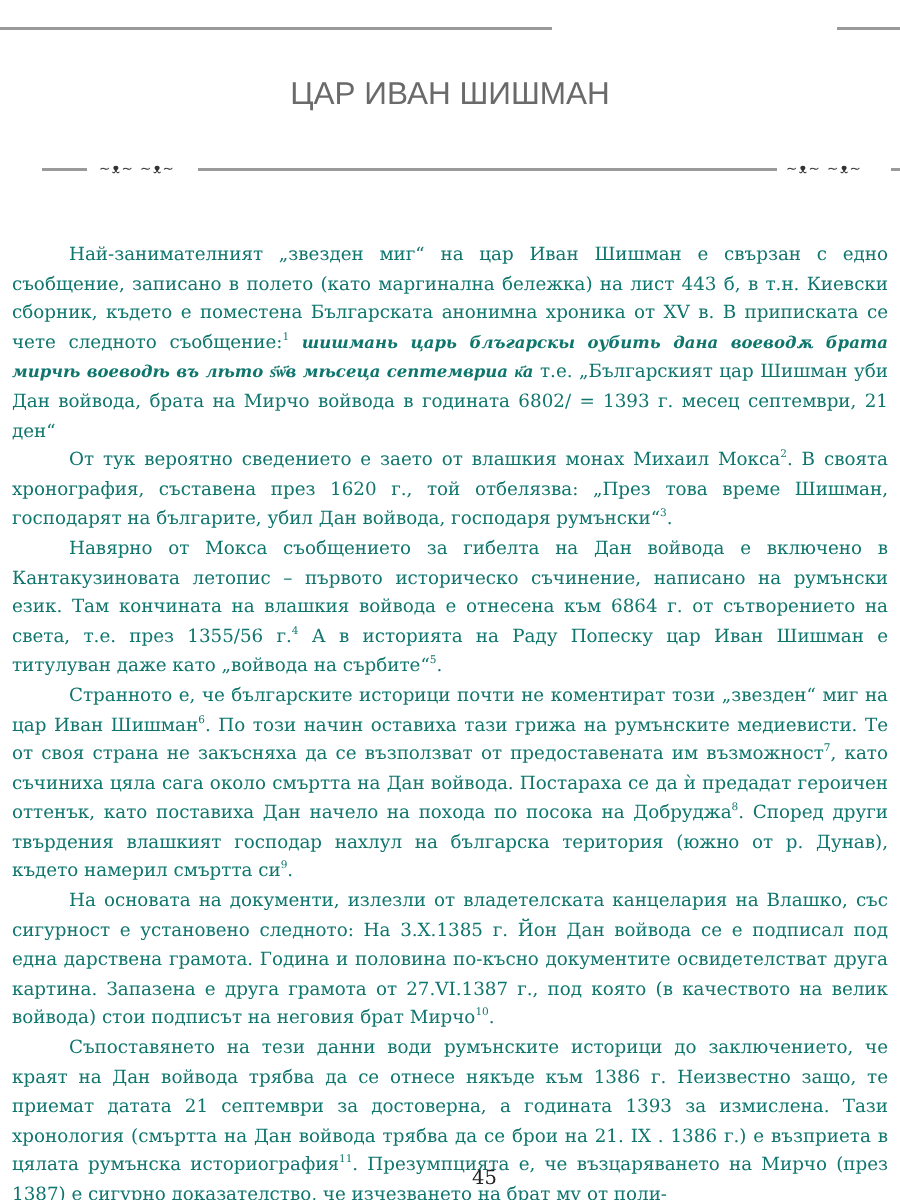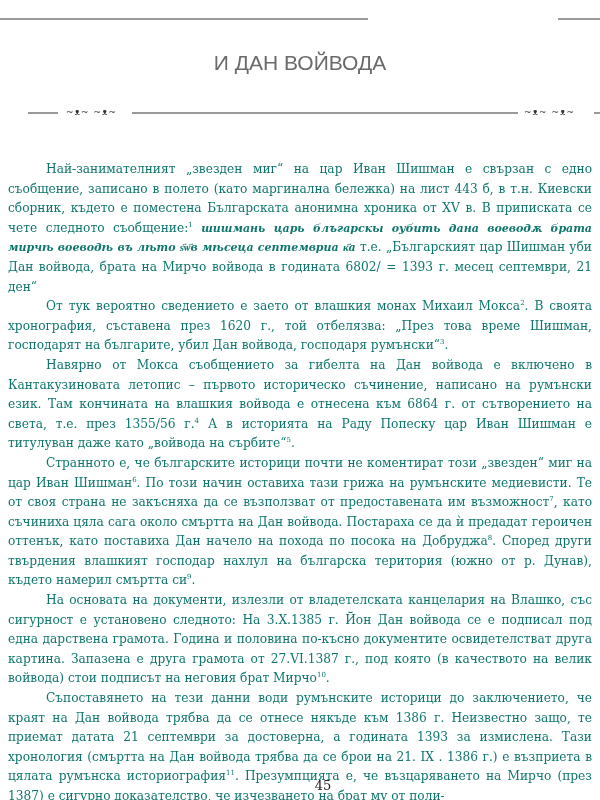--- a/index.html
+++ b/index.html
@@ -27,21 +27,21 @@
 </style>
 </head>
 <body>
 
 <div class="header">
   <div class="rule-left"></div>
   <div class="rule-right"></div>
 </div>
 
 <div class="title">
-  <div>И ДАН ВОЙВОДА</div>
+  <div>ЦАР ИВАН ШИШМАН</div>
 </div>
 
 <div class="orn-row">
   <div class="seg" style="left:0;width:30px;"></div>
   <span class="orn" style="left:38px;">~ᴥ~ ~ᴥ~</span>
   <div class="seg" style="left:104px;width:386px;"></div>
   <span class="orn" style="left:496px;">~ᴥ~ ~ᴥ~</span>
   <div class="seg" style="left:566px;width:34px;"></div>
 </div>
 

